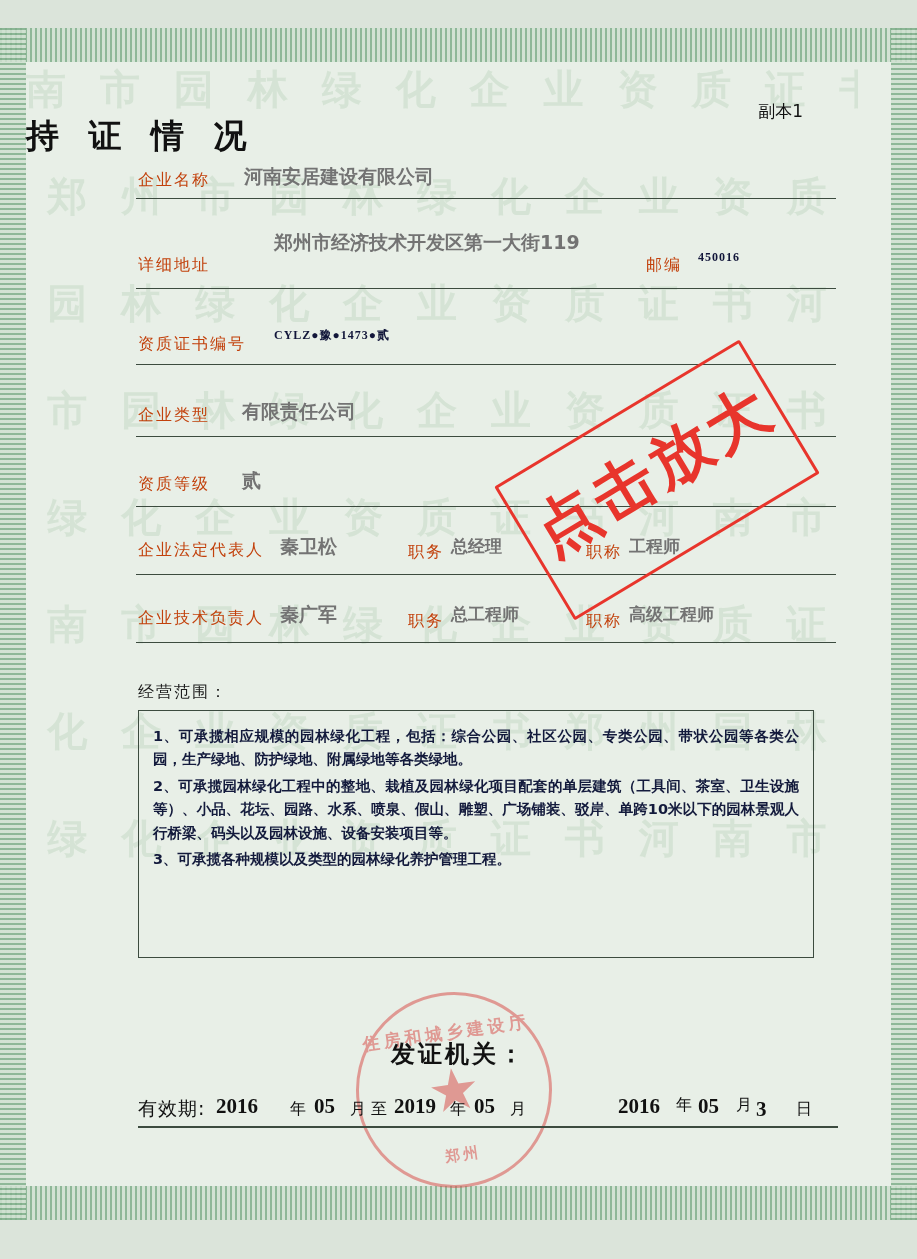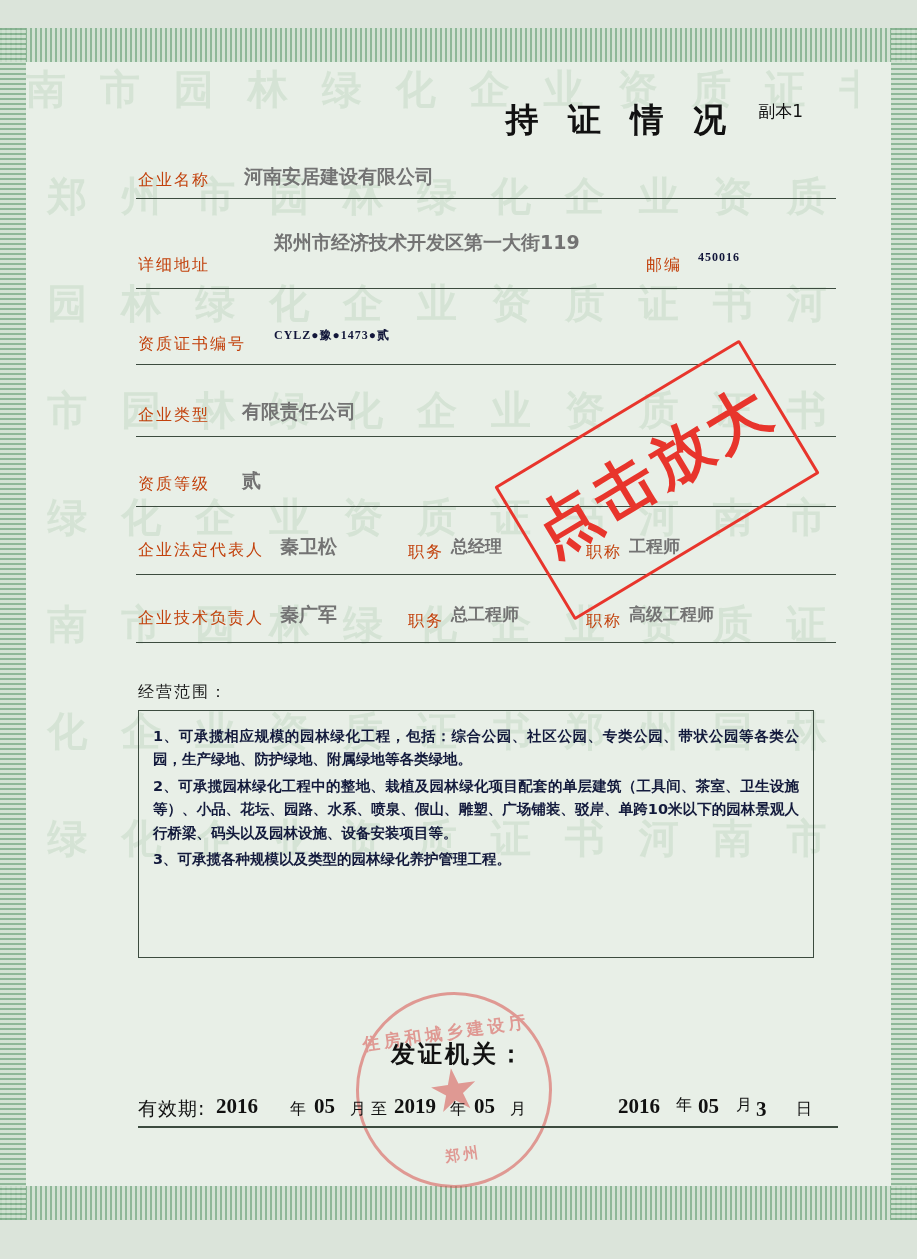--- a/index.html
+++ b/index.html
@@ -65,23 +65,23 @@
 
   
   #sheet {
     position: absolute;
     left: 26px; top: 62px;
     width: 865px; height: 1124px;
   }
 
   .hdr {
     position: absolute;
-    left: 0; top: 36px;
+    left: 0; top: 52px;
     width: 709px;
-    text-align: right;
+    text-align: left;
   }
   .hdr .title {
     font-family: "DejaVu Serif", serif;
     font-weight: bold;
     font-size: 33px;
     letter-spacing: 9px;
     color: #111;
   }
   .copy-no {
     position: absolute;

